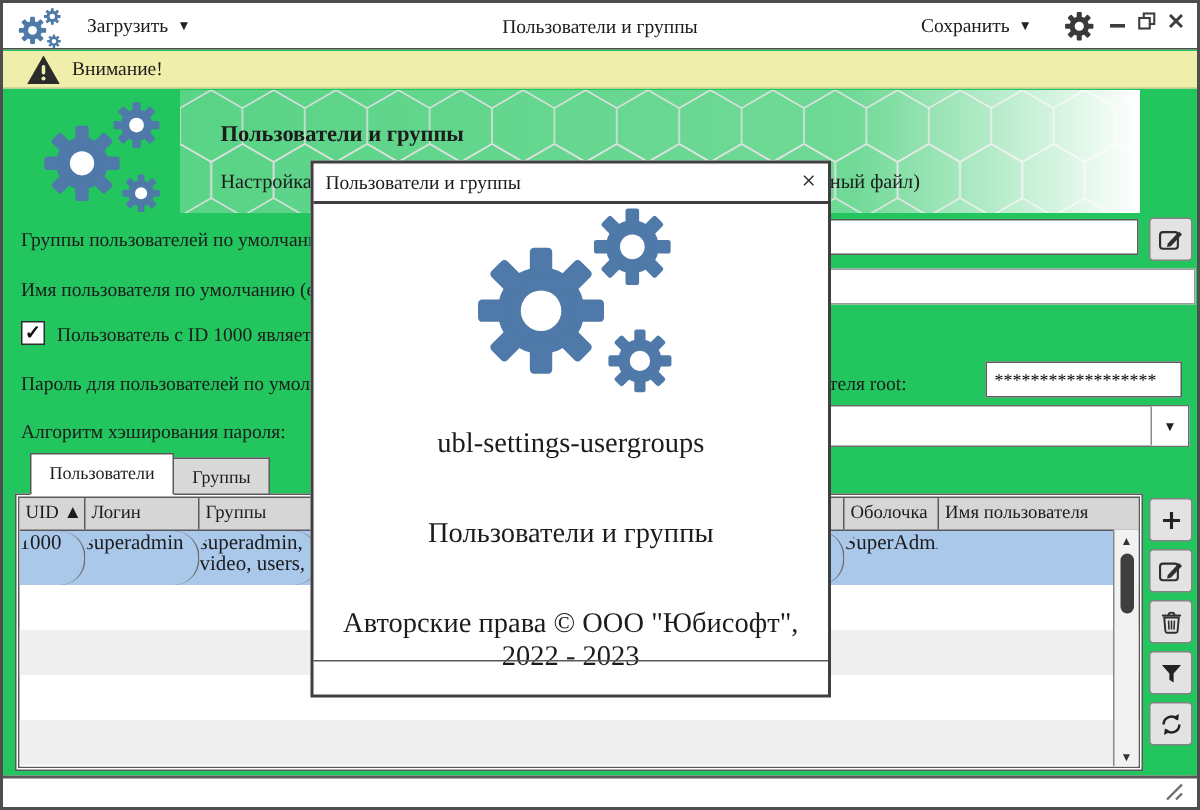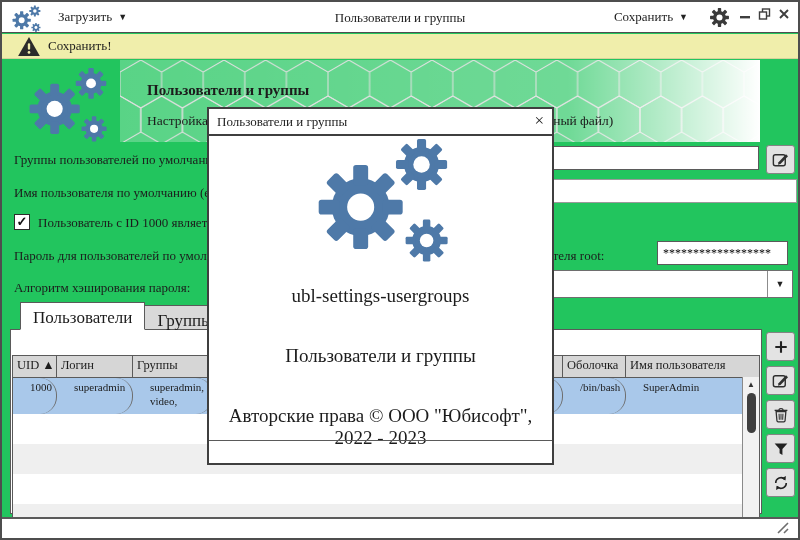--- a/index.html
+++ b/index.html
@@ -42,32 +42,32 @@
   .checkbox { position:absolute; left:12px; top:212px; width:16px; height:16px;
     border:1.6px solid #2c2c2c; display:flex; align-items:center; justify-content:center;
     font-size:13px; font-weight:bold; color:#111; background:#fff; }
   .combo { position:absolute; left:240px; top:268px; width:551px; height:28px;
     border:1px solid #6e6e6e; background:#fff; display:flex; }
   .combo .val { flex:1; font-size:13px; padding:4px 6px; }
   .combo .arrow { width:25px; border-left:1px solid #8c8c8c; display:flex; align-items:center;
     justify-content:center; font-size:9px; color:#222; background:#fff; }
   
   .tabs { position:absolute; left:18px; top:300px; height:28px; display:flex; z-index:3; }
-  .tab { font-size:17px; padding:5px 12px 15px 12px; border:1px solid #5a5a5a; height:28px; }
+  .tab { font-size:12px; padding:5px 12px 15px 12px; border:1px solid #5a5a5a; height:28px; }
   .tab.active { background:#fff; border-bottom:1px solid #fff; z-index:4; }
   .tab.inactive { background:#d9d9d9; height:25px; margin-top:3px; border-left:none; }
   
   .table-wrap { position:absolute; left:8px; top:327px; width:752px; height:185px;
     border:1px solid #5a5a5a; background:#fff; padding:1px; }
-  .table-inner { position:relative; width:100%; height:100%; border:1px solid #5a5a5a; overflow:hidden;margin-top:24px; }
+  .table-inner { position:relative; width:100%; height:100%; border:1px solid #5a5a5a; overflow:hidden; }
   .tgrid { display:grid; grid-template-columns:44px 76px 80px 233px 117px 63px 117px; }
   .thead { background:#d6d6d6; border-bottom:1px solid #5a5a5a; }
   .th { font-size:12.5px; padding:2px 4px; border-right:1px solid #5a5a5a; height:21px;
     overflow:hidden; white-space:nowrap; }
-  .td { font-size:11px; padding:2px 17px; border-right:1px solid #6e6e6e; overflow:hidden;
+  .td { font-size:14px; padding:2px 0; border-right:1px solid #6e6e6e; overflow:hidden;
     line-height:14px;border-radius:17px; }
   .row-sel { background:#a9c8ea; height:36px; }
   .row-empty { height:30px; }
   .row-empty.alt { background:#efefef; }
   .row-last { height:9px; background:#fff; }
   .vscroll { position:absolute; right:0; top:21px; bottom:0; width:17px; background:#f2f2f2;
     border-left:1px solid #8a8a8a; display:flex; flex-direction:column; align-items:center; }
   .vs-arrow { font-size:8px; color:#333; height:14px; display:flex; align-items:center; }
   .vs-thumb { width:9px; height:40px; background:#3f3f3f; border-radius:5px; margin-top:2px; }
   .vs-spacer { flex:1; }
@@ -153,21 +153,21 @@
       </svg>
     </span>
   </div>
 
   <div class="warnbar">
     <svg class="warn-icon" width="22" height="19" viewBox="0 0 24 21">
       <path d="M12 0 L24 21 H0 Z" fill="#2b2b2b"></path>
       <rect x="10.7" y="7" width="2.6" height="7" rx="1.2" fill="#f0eeab"></rect>
       <circle cx="12" cy="17" r="1.5" fill="#f0eeab"></circle>
     </svg>
-    <span class="txt">Сохранить!</span>
+    <span class="txt">Внимание!</span>
   </div>
 
   <svg class="hexes" width="640" height="82">
     <defs>
       <pattern id="hexp" width="41.6" height="72" patternUnits="userSpaceOnUse">
         <g fill="none" stroke="#d4d4d4" stroke-width="1">
           <path d="M20.8 0 L41.6 12 L41.6 36 L20.8 48 L0 36 L0 12 Z"></path>
           <path d="M41.6 36 L62.4 48 L62.4 72 L41.6 84 L20.8 72 L20.8 48 Z"></path>
           <path d="M0 36 L20.8 48 L20.8 72 L0 84 L-20.8 72 L-20.8 48 Z"></path>
         </g>
@@ -231,21 +231,20 @@
         <div class="th"></div>
         <div class="th">Оболочка</div>
         <div class="th" style="border-right:none;">Имя пользователя</div>
       </div>
       <div class="tgrid row-sel">
         <div class="td">1000</div>
         <div class="td">superadmin</div>
         <div class="td">superadmin, video, users,</div>
         <div class="td"></div>
         <div class="td"></div>
-        <div class="td">/bin/bash</div>
         <div class="td" style="border-right:none;">SuperAdmin</div>
       </div>
       <div class="row-empty"></div>
       <div class="row-empty alt"></div>
       <div class="row-empty"></div>
       <div class="row-empty alt"></div>
       <div class="row-last"></div>
       <div class="vscroll">
         <span class="vs-arrow">▲</span>
         <span class="vs-thumb"></span>

